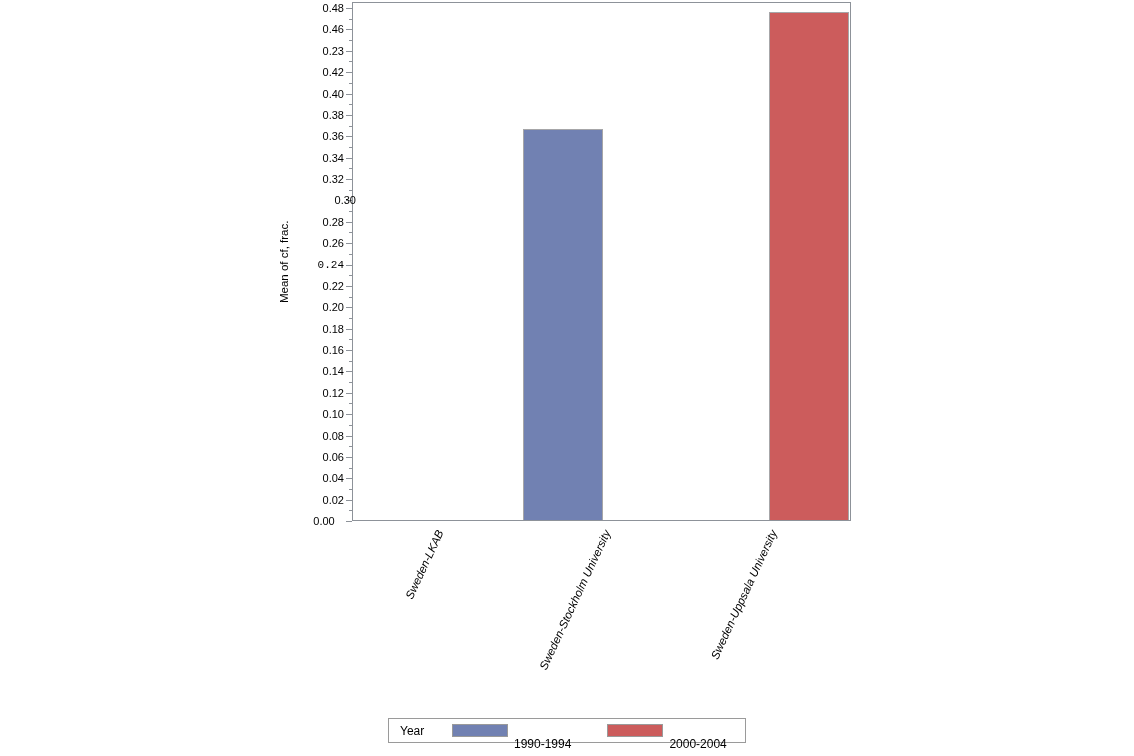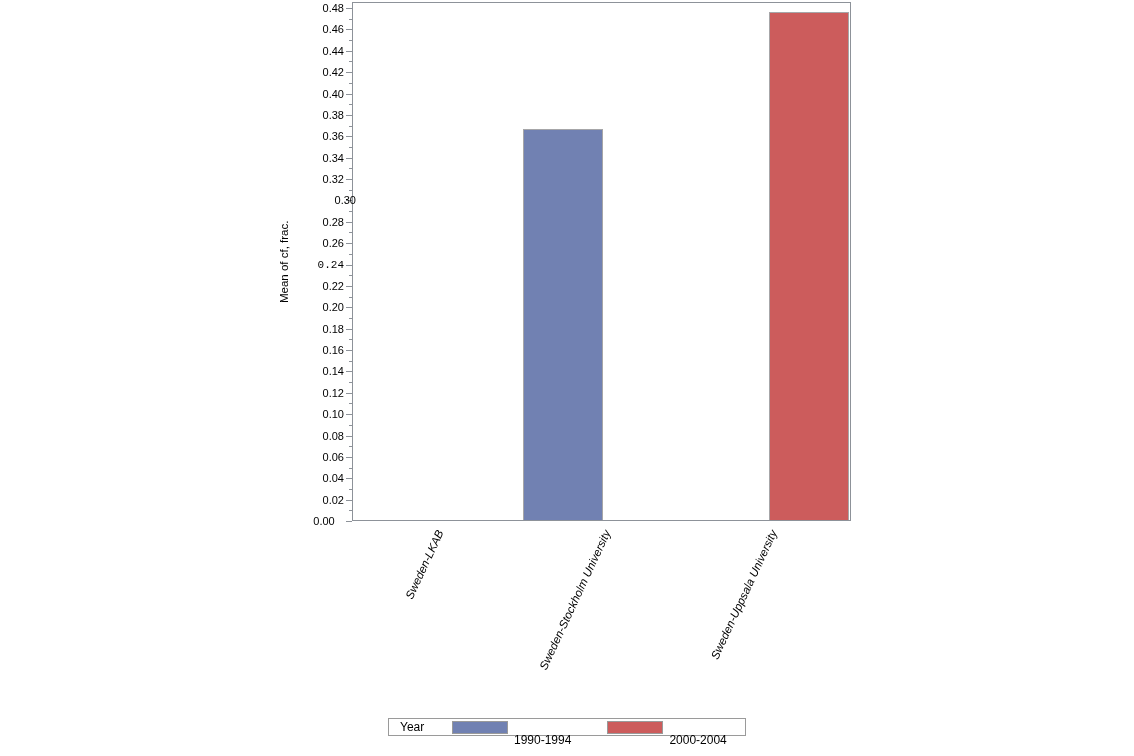--- a/index.html
+++ b/index.html
@@ -72,21 +72,21 @@
     font-size: 11.5px;
     font-style: italic;
     transform-origin: 100% 0;
     transform: rotate(-65deg);
   }
   .legend {
     position: absolute;
     left: 388px;
     top: 718px;
     width: 358px;
-    height: 18px;
+    height: 25px;
     border: 1px solid #9a9a9a;
     box-sizing: border-box;
     display: flex;
     align-items: center;
     font-size: 12px;
     background: #ffffff;
   }
   .legend-title {
     margin-left: 11px;
     width: 52px;
@@ -179,21 +179,21 @@
       <div class="y-tick" style="left: 346px; width: 6px; top: 114.875px;"></div>
       <div class="y-tick-label" style="left: 304px; top: 108.875px;">0.38</div>
       <div class="y-tick" style="left: 349px; width: 3px; top: 104.188px;"></div>
       <div class="y-tick" style="left: 346px; width: 6px; top: 93.5px;"></div>
       <div class="y-tick-label" style="left: 304px; top: 87.5px;">0.40</div>
       <div class="y-tick" style="left: 349px; width: 3px; top: 82.8125px;"></div>
       <div class="y-tick" style="left: 346px; width: 6px; top: 72.125px;"></div>
       <div class="y-tick-label" style="left: 304px; top: 66.125px;">0.42</div>
       <div class="y-tick" style="left: 349px; width: 3px; top: 61.4375px;"></div>
       <div class="y-tick" style="left: 346px; width: 6px; top: 50.75px;"></div>
-      <div class="y-tick-label" style="left: 304px; top: 44.75px;">0.44</div>
+      <div class="y-tick-label" style="left: 304px; top: 44.75px;">0.23</div>
       <div class="y-tick" style="left: 349px; width: 3px; top: 40.0625px;"></div>
       <div class="y-tick" style="left: 346px; width: 6px; top: 29.375px;"></div>
       <div class="y-tick-label" style="left: 304px; top: 23.375px;">0.46</div>
       <div class="y-tick" style="left: 349px; width: 3px; top: 18.6875px;"></div>
       <div class="y-tick" style="left: 346px; width: 6px; top: 8px;"></div>
       <div class="y-tick-label" style="left: 304px; top: 2px;">0.48</div>
     </div>
 
   <div id="xaxis">
       <div class="x-label-anchor" style="left: 435.167px; top: 528px;">

